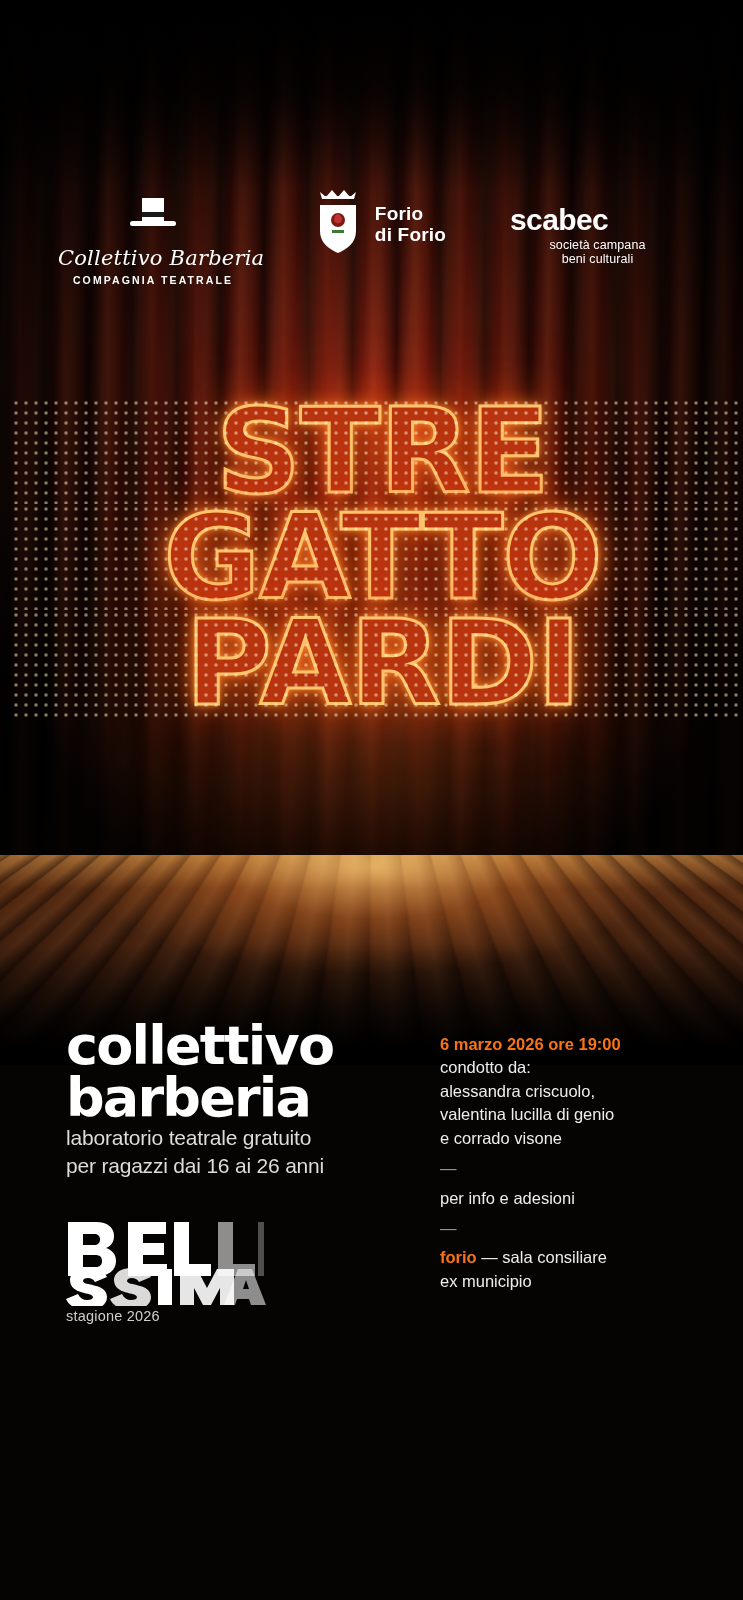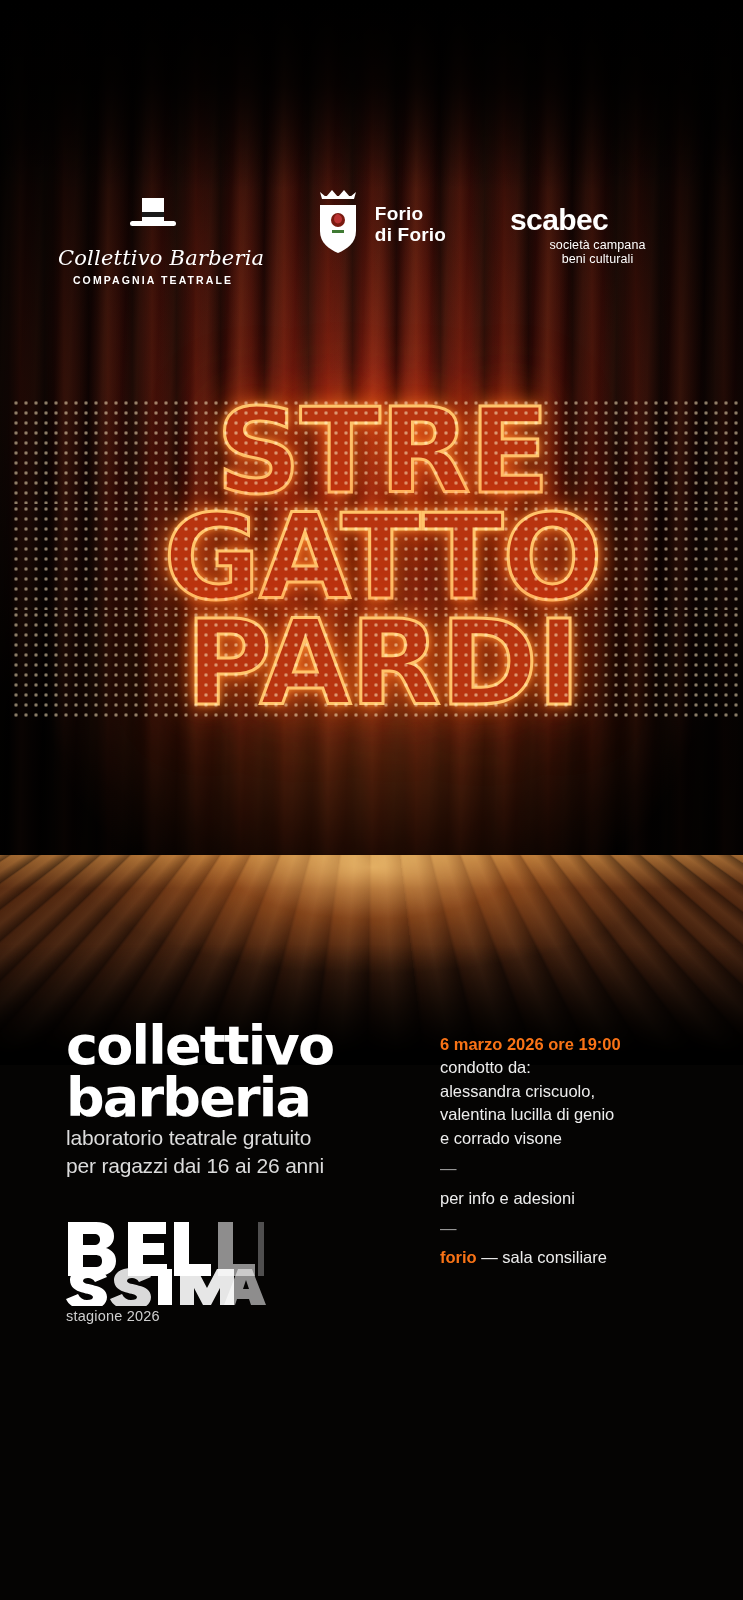--- a/index.html
+++ b/index.html
@@ -374,20 +374,21 @@
       <p>valentina lucilla di genio</p>
       <p>e corrado visone</p>
       <p class="sep">—</p>
       <p>per info e adesioni</p>
       <p class="sep">—</p>
       <p>
         <span class="b">forio</span>
         <span>—</span>
         <span>sala consiliare</span>
       </p>
+      <p>ex municipio</p>
     </div>
 
   </div>
 
   <div class="bellissima">
     <svg width="200" height="86" viewBox="0 0 200 86" aria-hidden="true">
       <g fill="#ffffff">
 
         <path d="M2 2h28c12 0 18 6 18 14 0 6-3 10-8 12 6 2 10 6 10 13 0 9-7 15-19 15H2zm15 12v11h11c4 0 6-2 6-5.5S32 14 28 14zm0 21v12h12c5 0 7-2 7-6s-2-6-7-6z"></path>
         <path d="M62 2h38v12H77v9h21v12H77v9h24v12H62z"></path>

